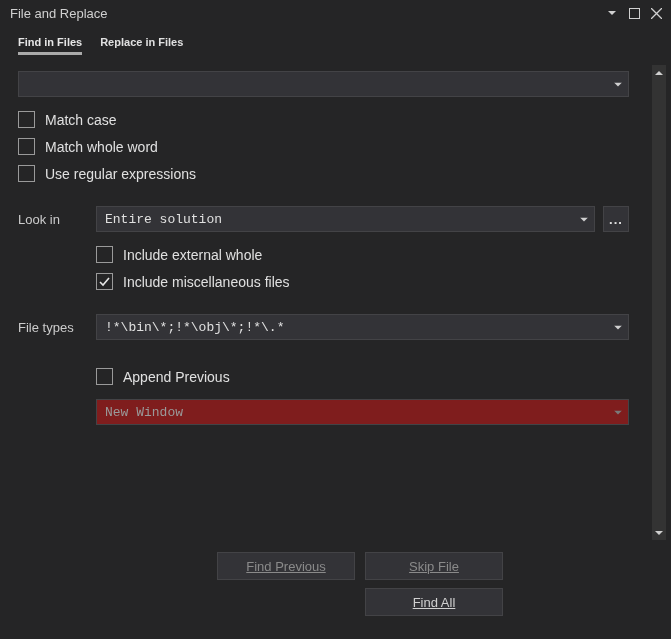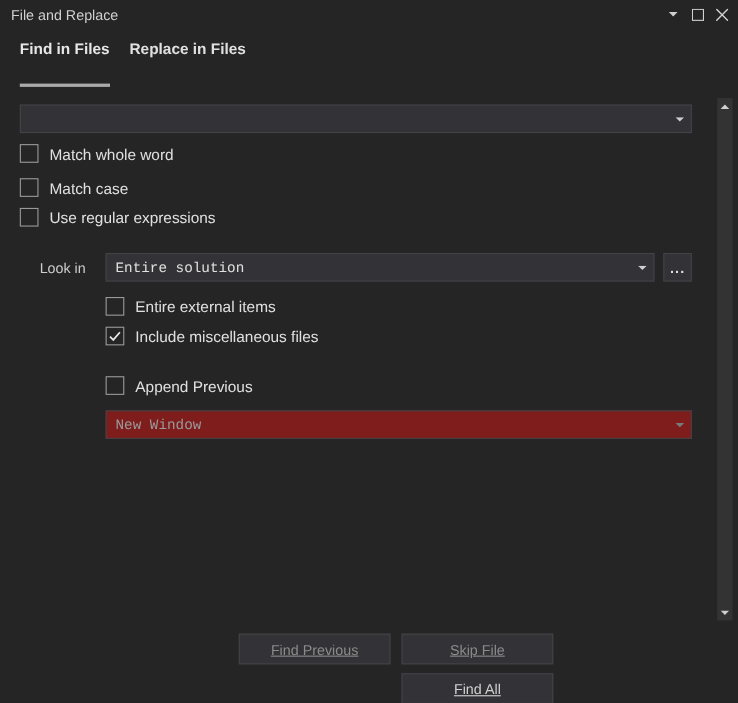--- a/index.html
+++ b/index.html
@@ -23,24 +23,24 @@
     color: #d0d0d0; margin-left: 4px;
   }
   .titlebar .btn svg { display: block; }
 
   .tabs {
     display: flex;
     gap: 18px;
     padding: 10px 18px 0 18px;
   }
   .tab {
-    font-size: 14px;
+    font-size: 11px;
     font-weight: 600;
     color: #e6e6e6;
-    padding-bottom: 24px;
+    padding-bottom: 4px;
     border-bottom: 3px solid transparent;
     cursor: pointer;
   }
   .tab.active { border-bottom-color: #aaaaaa; }
   .tab.inactive { color: #e0e0e0; font-weight: 600; }
 
   .content-wrap {
     position: relative;
     height: calc(639px - 26px - 38px);
     padding: 16px 20px 12px 18px;
@@ -176,61 +176,74 @@
 
     <div class="combo">
       <span></span>
       <span class="chev">
         <svg width="8" height="5" viewBox="0 0 8 5">
             <path d="M0 0 L4 4 L8 0 Z" fill="currentColor"></path>
           </svg>
       </span>
     </div>
 
+    <div class="checkbox-row" style="margin-top:14px;">
+      <div class="cb"></div>
+      <span class="cb-label">Match case</span>
+    </div>
     <div class="checkbox-row">
       <div class="cb"></div>
       <span class="cb-label">Match whole word</span>
     </div>
-    <div class="checkbox-row" style="margin-top:14px;">
-      <div class="cb"></div>
-      <span class="cb-label">Match case</span>
-    </div>
     <div class="checkbox-row">
       <div class="cb"></div>
       <span class="cb-label">Use regular expressions</span>
     </div>
 
-    <div class="row label-row" style="margin-top:24px;text-align:center;">
+    <div class="row label-row" style="margin-top:24px;">
       <div class="lbl">Look in</div>
       <div class="field">
         <div class="combo">
           <span>Entire solution</span>
           <span class="chev">
             <svg width="8" height="5" viewBox="0 0 8 5">
                 <path d="M0 0 L4 4 L8 0 Z" fill="currentColor"></path>
               </svg>
           </span>
         </div>
       </div>
       <div class="ellipsis-btn">...</div>
     </div>
 
     <div class="checkbox-row indent" style="margin-top:14px;">
       <div class="cb"></div>
-      <span class="cb-label">Entire external items</span>
+      <span class="cb-label">Include external whole</span>
     </div>
     <div class="checkbox-row indent">
       <div class="cb">
         <svg width="13" height="13" viewBox="0 0 13 13">
             <path d="M2 7 L5 10 L11 3" fill="none" stroke="currentColor" stroke-width="1.6"></path>
           </svg>
       </div>
       <span class="cb-label">Include miscellaneous files</span>
     </div>
 
+    <div class="row label-row" style="margin-top:24px;">
+      <div class="lbl">File types</div>
+      <div class="field">
+        <div class="combo">
+          <span>!*\bin\*;!*\obj\*;!*\.*</span>
+          <span class="chev">
+            <svg width="8" height="5" viewBox="0 0 8 5">
+                <path d="M0 0 L4 4 L8 0 Z" fill="currentColor"></path>
+              </svg>
+          </span>
+        </div>
+      </div>
+    </div>
 
     <div class="checkbox-row indent" style="margin-top:28px;">
       <div class="cb"></div>
       <span class="cb-label">Append Previous</span>
     </div>
 
     <div class="indent" style="margin-top:14px;">
       <div class="combo disabled">
         <span>New Window</span>
         <span class="chev" style="color:#7a7a7a;">

